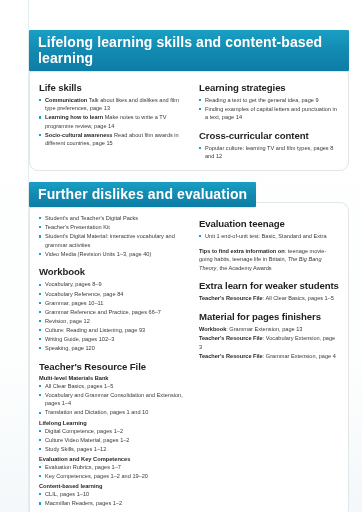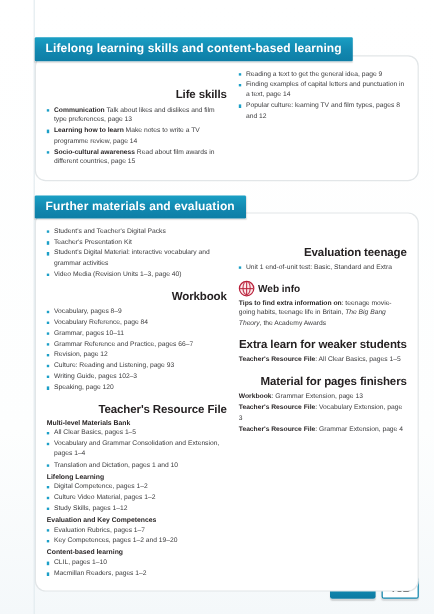--- a/index.html
+++ b/index.html
@@ -22,21 +22,21 @@
   .content{
     position:absolute;left:29px;right:13px;top:0;bottom:0;
   }
 
   
   .banner{
     position:relative;
     display:inline-block;
     background:linear-gradient(180deg,#1a9fc4 0%,#1288b0 55%,#0d7ea6 100%);
     color:#fff;
-    font-size:10px;
+    font-size:14px;
     font-weight:bold;
     letter-spacing:.1px;
     padding:4px 9px 4.5px 9px;
     border-radius:1px;
     box-shadow:0 1px 1px rgba(0,0,0,.12);
     z-index:3;
   }
   .banner-wrap{position:relative;z-index:3;}
 
   
@@ -50,24 +50,23 @@
     z-index:1;
   }
   .cols{display:flex;gap:10px;}
   .col{flex:1;min-width:0;}
   .col.left{flex:0 0 50%;}
   .col.right{flex:1;}
 
   h2.sec{
     font-size:9.6px;
     font-weight:bold;
-    margin:16px 0 3px 0;
+    margin:4px 0 3px 0;
     color:#231f20;
     letter-spacing:-.1px;
-    text-align:right;
   }
   h2.sec.gap{margin-top:8px;}
 
   ul.bul{margin:0;padding:0;list-style:none;}
   ul.bul li{
     position:relative;
     padding-left:6px;
     font-size:5.6px;
     line-height:8.6px;
     color:#3a3a3c;
@@ -157,35 +156,37 @@
           <div class="col left">
             <h2 class="sec">Life skills</h2>
             <ul class="bul">
               <li><span class="b">Communication</span><span> Talk about likes and dislikes and film type preferences, page 13</span></li>
               <li><span class="b">Learning how to learn</span><span> Make notes to write a TV programme review, page 14</span></li>
               <li><span class="b">Socio-cultural awareness</span><span> Read about film awards in different countries, page 15</span></li>
             </ul>
           </div>
 
           <div class="col right">
+            <h2 class="sec">Learning strategies</h2>
             <ul class="bul">
               <li>Reading a text to get the general idea, page 9</li>
               <li>Finding examples of capital letters and punctuation in a text, page 14</li>
             </ul>
+            <h2 class="sec gap">Cross-curricular content</h2>
             <ul class="bul">
               <li>Popular culture: learning TV and film types, pages 8 and 12</li>
             </ul>
           </div>
         </div>
       </div>
     </div>
 
     <div style="padding-top:11px;">
       <div class="banner-wrap">
-        <span class="banner">Further materials and evaluation</span>
+        <span class="banner">Further dislikes and evaluation</span>
       </div>
 
       <div class="card">
         <div class="cols">
 
           <div class="col left">
 
             <ul class="bul">
               <li>Student's and Teacher's Digital Packs</li>
               <li>Teacher's Presentation Kit</li>
@@ -235,26 +236,20 @@
           </div>
 
           <div class="col right">
 
             <h2 class="sec">Evaluation teenage</h2>
             <ul class="bul">
               <li>Unit 1 end-of-unit test: Basic, Standard and Extra</li>
             </ul>
 
             <div class="webinfo">
-              <div class="webinfo-head">
-                <span class="globe">
-                    <span class="ell"></span>
-                  </span>
-                <span class="webinfo-title">Web info</span>
-              </div>
               <div class="webinfo-body"><span class="b">Tips to find extra information on</span><span>: teenage movie-going habits, teenage life in Britain, </span><span class="it">The Big Bang Theory</span><span>, the Academy Awards</span></div>
             </div>
 
             <h2 class="sec gap">Extra learn for weaker students</h2>
             <p class="plain tight"><span class="b">Teacher's Resource File</span><span>: All Clear Basics, pages 1–5</span></p>
 
             <h2 class="sec gap">Material for pages finishers</h2>
             <p class="plain tight"><span class="b">Workbook</span><span>: Grammar Extension, page 13</span></p>
             <p class="plain tight"><span class="b">Teacher's Resource File</span><span>: Vocabulary Extension, page 3</span></p>
             <p class="plain tight"><span class="b">Teacher's Resource File</span><span>: Grammar Extension, page 4</span></p>

